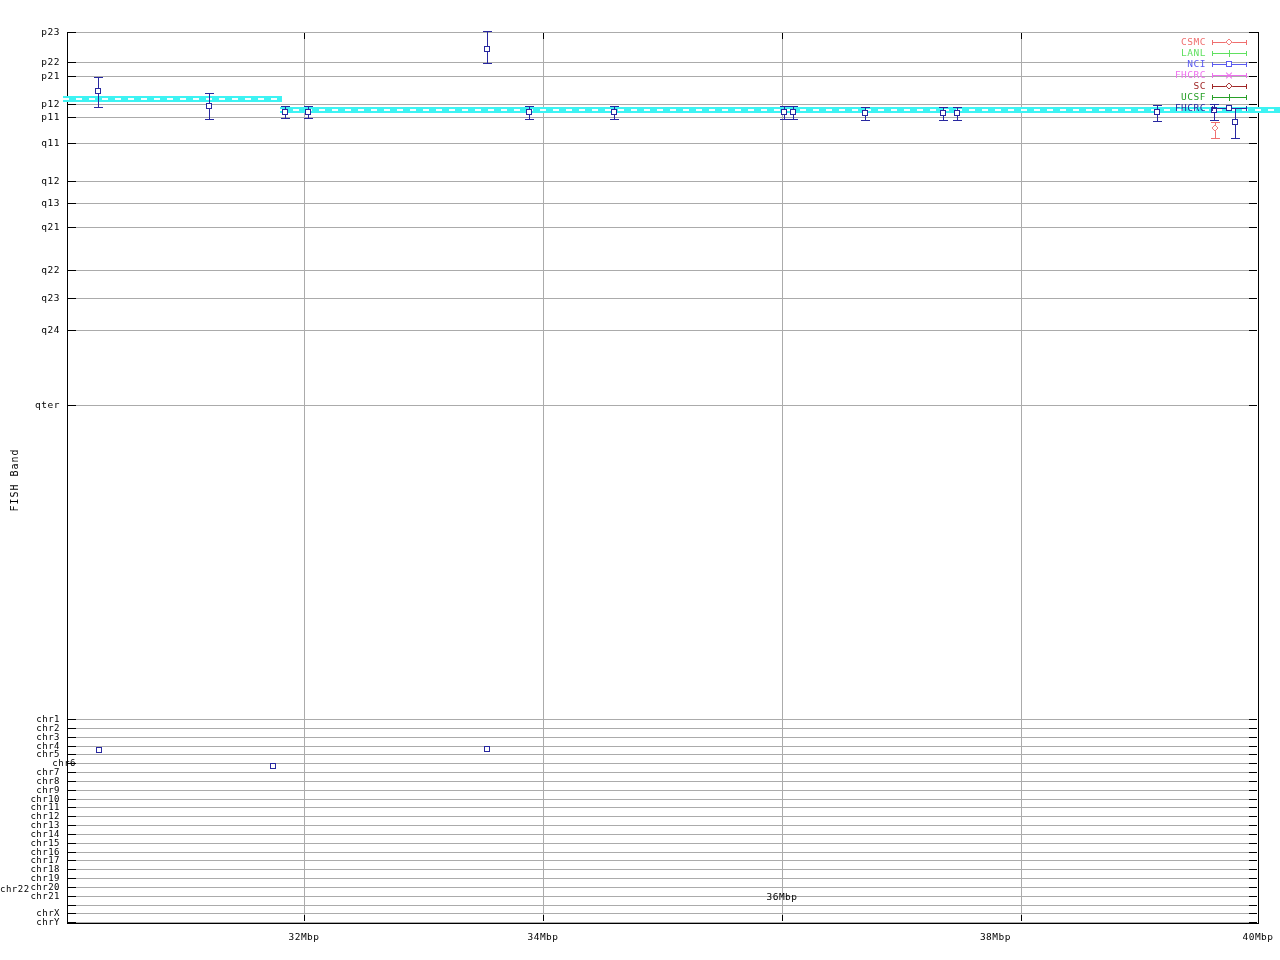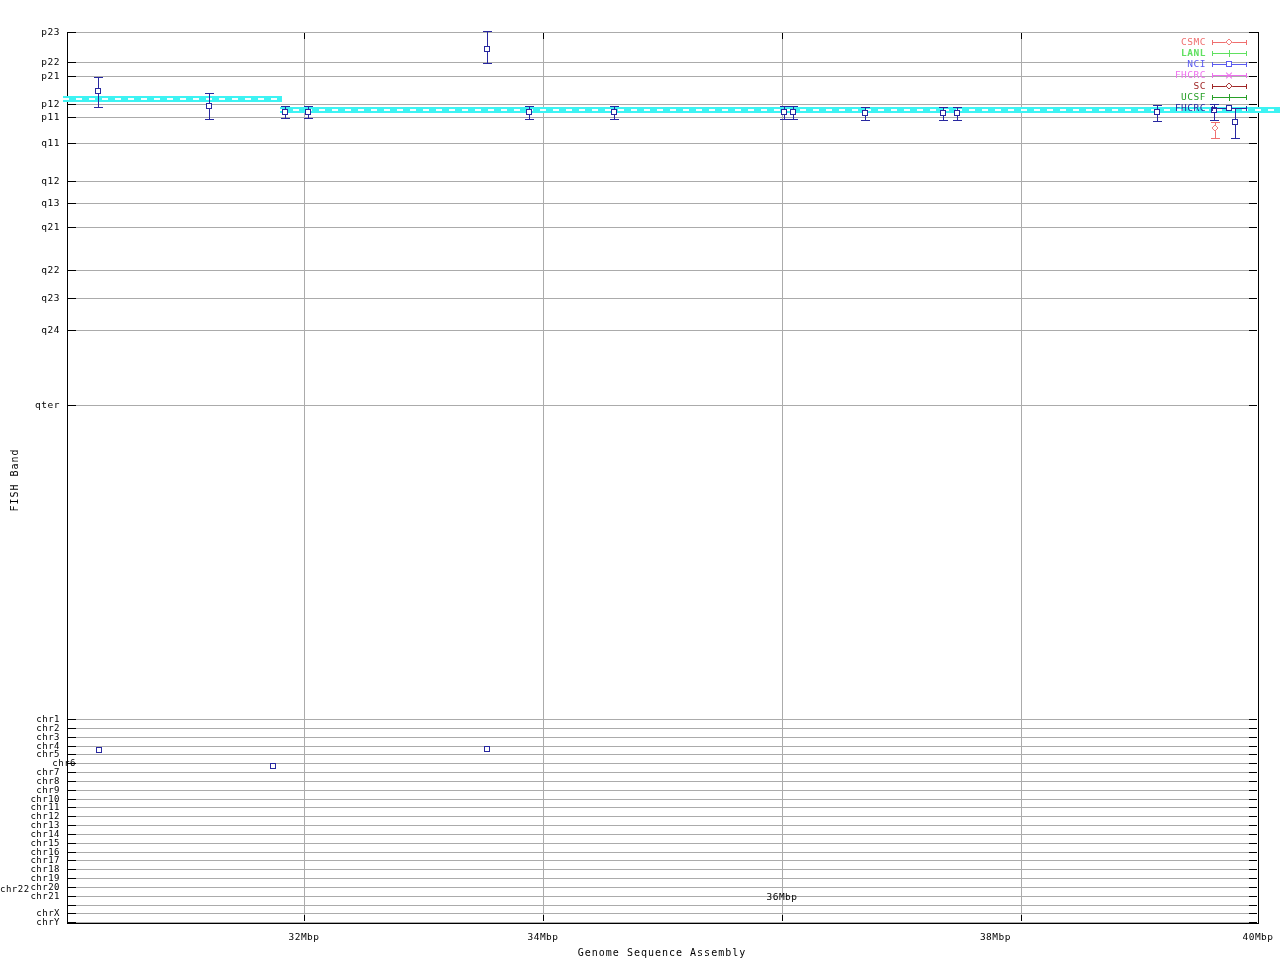--- a/index.html
+++ b/index.html
@@ -14,21 +14,20 @@
   #plot-border{position:absolute;border:1px solid #000;background:transparent;}
   #ylabel{transform:rotate(-90deg);transform-origin:center;}
 </style>
 </head>
 <body>
 
 <div id="stage">
 
   <div class="txt" id="ylabel" style="left:-20px;top:475px;width:70px;text-align:center;">FISH Band</div>
 
-  <div class="txt center" id="xlabel" style="left:342px;top:948px;width:640px;">Genome Sequence Assembly</div>
 
   <div id="plot-border" style="left:67px;top:32px;width:1190px;height:890px;"></div>
 
   <div id="gridlayer" class="abs" style="left:0;top:0;">
       <div style="position: absolute; left: 68px; top: 32px; width: 1189px; height: 1px; background: rgb(171, 171, 171);"></div>
       <div style="position: absolute; left: 68px; top: 32px; width: 8px; height: 1px; background: rgb(0, 0, 0);"></div>
       <div style="position: absolute; left: 1249px; top: 32px; width: 8px; height: 1px; background: rgb(0, 0, 0);"></div>
       <div class="ticklbl right" style="position: absolute; left: 0px; top: 27px; width: 60px; text-align: right;">p23</div>
       <div style="position: absolute; left: 68px; top: 62px; width: 1189px; height: 1px; background: rgb(171, 171, 171);"></div>
       <div style="position: absolute; left: 68px; top: 62px; width: 8px; height: 1px; background: rgb(0, 0, 0);"></div>
@@ -271,21 +270,21 @@
     </div>
   <div id="legendlayer" class="abs" style="left:0;top:0;">
       <div style="position: absolute; left: 1090px; top: 36px; width: 190px; height: 12px;">
         <div class="ticklbl right" style="position: absolute; left: 0px; top: 1px; width: 116px; text-align: right; color: rgb(239, 111, 111);">CSMC</div>
         <div style="position: absolute; left: 122px; top: 6px; width: 35px; height: 1px; background: rgb(239, 111, 111);"></div>
         <div style="position: absolute; left: 122px; top: 4px; width: 1px; height: 5px; background: rgb(239, 111, 111);"></div>
         <div style="position: absolute; left: 156px; top: 4px; width: 1px; height: 5px; background: rgb(239, 111, 111);"></div>
         <div style="position: absolute; left: 136px; top: 3px; width: 6px; height: 6px; box-sizing: border-box; border: 1px solid rgb(239, 111, 111); background: rgb(255, 255, 255); transform: rotate(45deg) scale(0.85);"></div>
       </div>
       <div style="position: absolute; left: 1090px; top: 47px; width: 190px; height: 12px;">
-        <div class="ticklbl right" style="position: absolute; left: 0px; top: 1px; width: 116px; text-align: right; color: rgb(96, 224, 96); font-weight: bold;">LANL</div>
+        <div class="ticklbl right" style="position: absolute; left: 0px; top: 1px; width: 116px; text-align: right; color: rgb(96, 224, 96);">LANL</div>
         <div style="position: absolute; left: 122px; top: 6px; width: 35px; height: 1px; background: rgb(96, 224, 96);"></div>
         <div style="position: absolute; left: 122px; top: 4px; width: 1px; height: 5px; background: rgb(96, 224, 96);"></div>
         <div style="position: absolute; left: 156px; top: 4px; width: 1px; height: 5px; background: rgb(96, 224, 96);"></div>
         <div style="position: absolute; left: 136px; top: 6px; width: 7px; height: 1px; background: rgb(96, 224, 96);"></div>
         <div style="position: absolute; left: 139px; top: 3px; width: 1px; height: 7px; background: rgb(96, 224, 96);"></div>
       </div>
       <div style="position: absolute; left: 1090px; top: 58px; width: 190px; height: 12px;">
         <div class="ticklbl right" style="position: absolute; left: 0px; top: 1px; width: 116px; text-align: right; color: rgb(90, 90, 240);">NCI</div>
         <div style="position: absolute; left: 122px; top: 6px; width: 35px; height: 1px; background: rgb(90, 90, 240);"></div>
         <div style="position: absolute; left: 122px; top: 4px; width: 1px; height: 5px; background: rgb(90, 90, 240);"></div>

